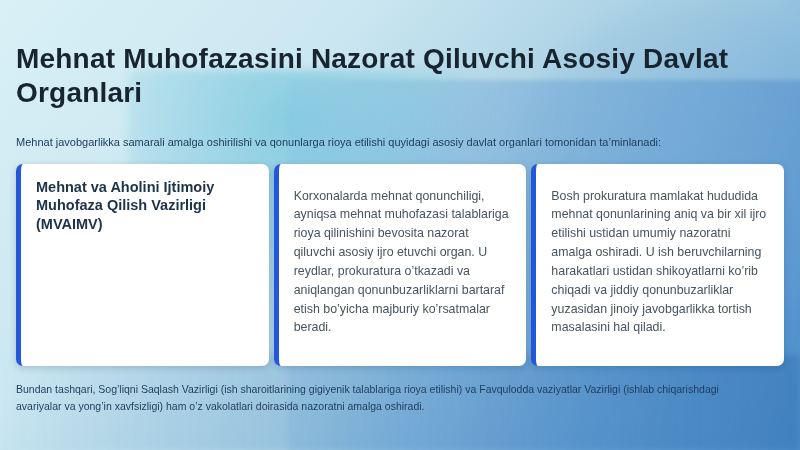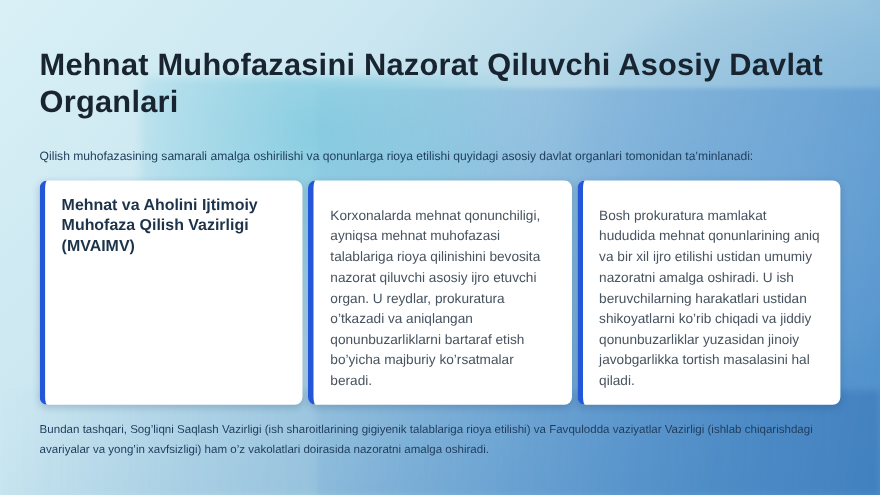--- a/index.html
+++ b/index.html
@@ -30,21 +30,21 @@
   }
   .bg-bottom-band {
     left: 0; right: 0; bottom: 0; height: 95px;
     background: linear-gradient(to right, rgba(140,190,225,0.00) 0%, rgba(80,140,200,0.30) 55%, rgba(55,115,180,0.50) 100%);
     filter: blur(3px);
   }
 
   .content {
     position: relative;
     z-index: 2;
-    padding: 42px 36px 0;
+    padding: 42px 16px 0;
     box-sizing: border-box;
     height: 100%;
   }
   .page-title {
     margin: 0;
     max-width: 740px;
     font-size: 28px;
     line-height: 1.2;
     font-weight: 700;
     letter-spacing: 0.2px;
@@ -97,21 +97,21 @@
 <body>
 
 <div class="slide">
   <div class="bg-layer bg-right-block"></div>
   <div class="bg-layer bg-teal-blob"></div>
   <div class="bg-layer bg-circle"></div>
   <div class="bg-layer bg-bottom-band"></div>
 
   <div class="content">
     <h1 class="page-title">Mehnat Muhofazasini Nazorat Qiluvchi Asosiy Davlat Organlari</h1>
-    <p class="subtitle">Qilish muhofazasining samarali amalga oshirilishi va qonunlarga rioya etilishi quyidagi asosiy davlat organlari tomonidan ta’minlanadi:</p>
+    <p class="subtitle">Mehnat javobgarlikka samarali amalga oshirilishi va qonunlarga rioya etilishi quyidagi asosiy davlat organlari tomonidan ta’minlanadi:</p>
 
     <div class="cards">
       <div class="card">
         <h2 class="card-title">Mehnat va Aholini Ijtimoiy Muhofaza Qilish Vazirligi (MVAIMV)</h2>
       </div>
       <div class="card">
         <p class="card-body">Korxonalarda mehnat qonunchiligi, ayniqsa mehnat muhofazasi talablariga rioya qilinishini bevosita nazorat qiluvchi asosiy ijro etuvchi organ. U reydlar, prokuratura o’tkazadi va aniqlangan qonunbuzarliklarni bartaraf etish bo’yicha majburiy ko’rsatmalar beradi.</p>
       </div>
       <div class="card">
         <p class="card-body">Bosh prokuratura mamlakat hududida mehnat qonunlarining aniq va bir xil ijro etilishi ustidan umumiy nazoratni amalga oshiradi. U ish beruvchilarning harakatlari ustidan shikoyatlarni ko’rib chiqadi va jiddiy qonunbuzarliklar yuzasidan jinoiy javobgarlikka tortish masalasini hal qiladi.</p>

